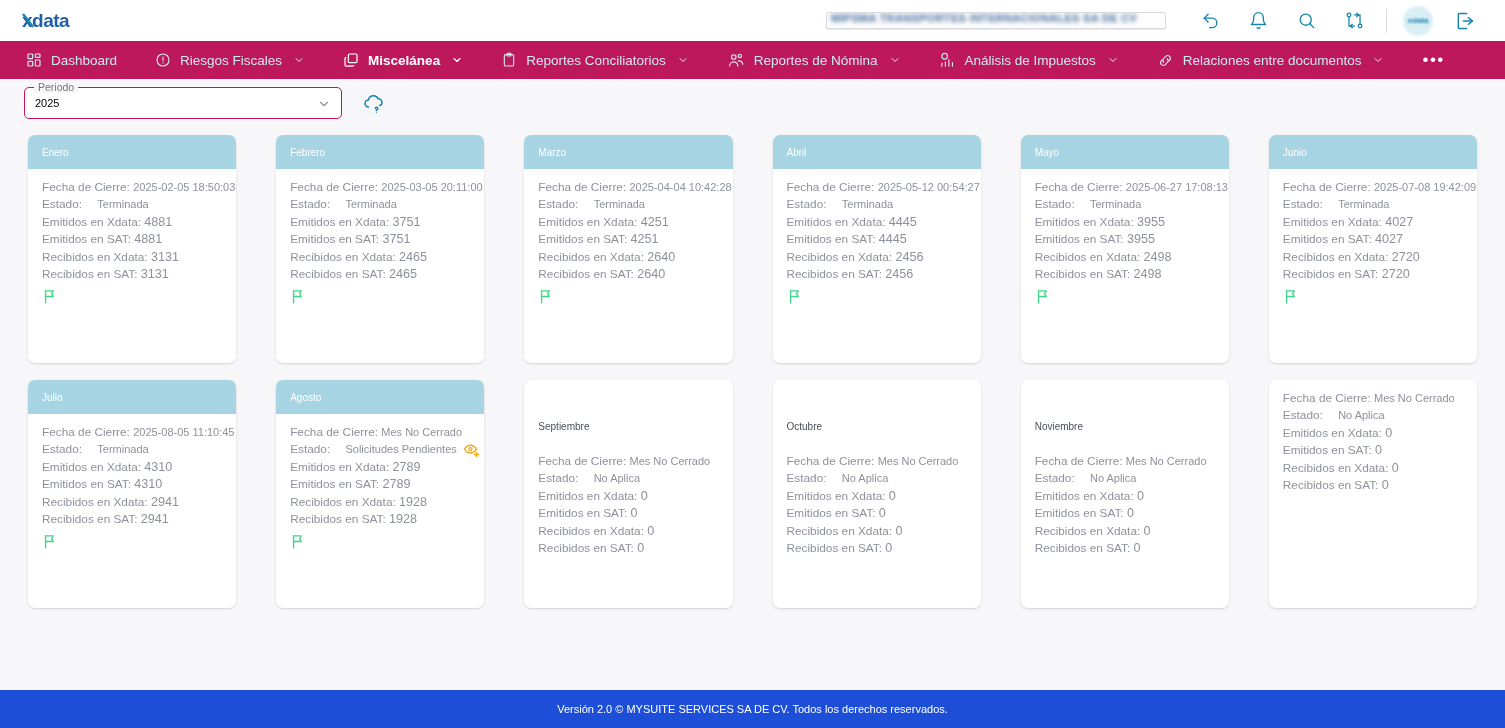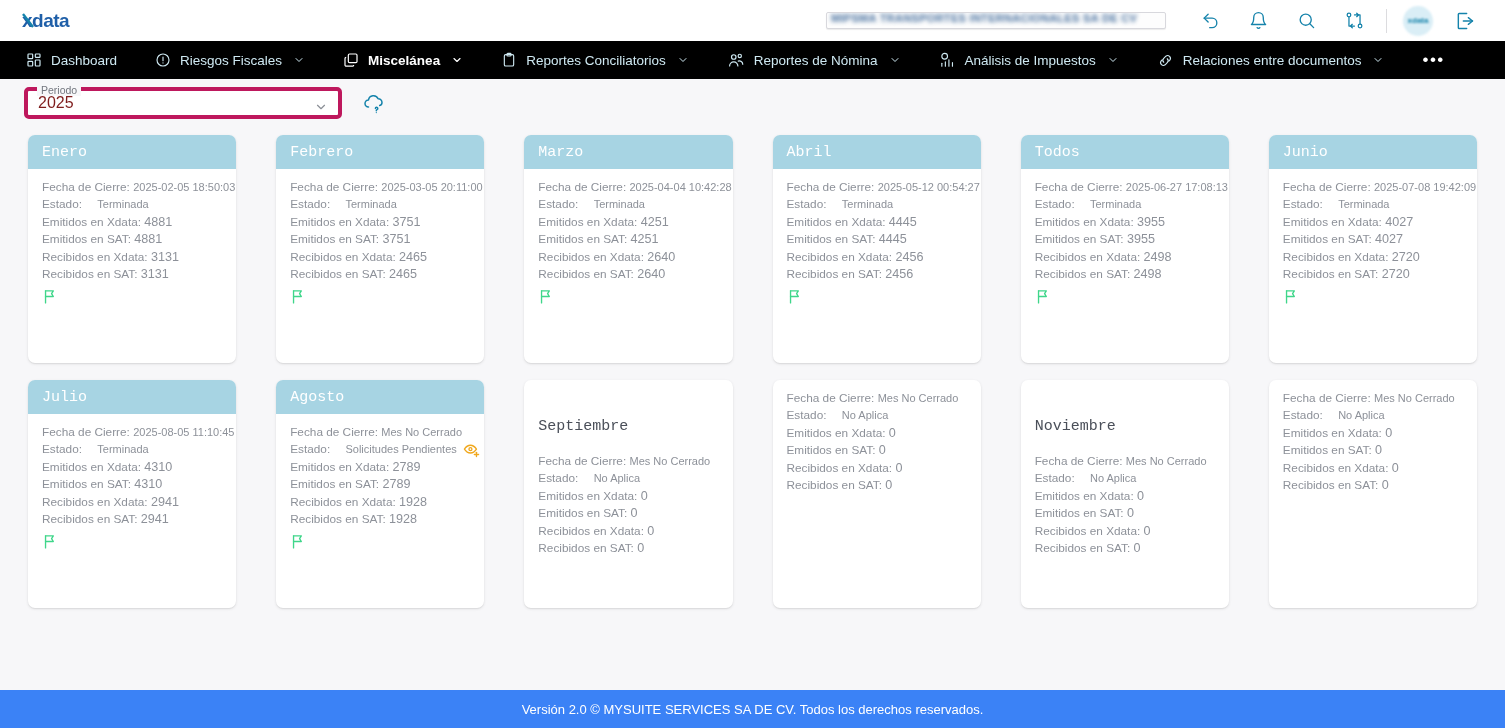--- a/index.html
+++ b/index.html
@@ -40,79 +40,79 @@
   .divider-v{ width:1px; height:24px; background:#dcdcdf; margin:0 8px; }
   .avatar{
     width:30px; height:30px; border-radius:50%; background:#daeef6;
     display:flex; align-items:center; justify-content:center;
     font-size:8px; color:#1583ab; font-weight:bold;
     filter:blur(1.1px); margin:0 8px;
   }
 
   
   .navbar{
-    height:38px; background:#000000; display:flex; align-items:center;
+    height:38px; background:#be185d; display:flex; align-items:center;
     padding-left:26px; flex:0 0 38px; color:#ffffff;
   }
   .navitem{
     display:flex; align-items:center; gap:9px; margin-right:38px;
     font-size:13.5px; color:#cfe9f2; cursor:pointer; white-space:nowrap;
   }
   .navitem.active{ color:#ffffff; font-weight:bold; }
   .navitem .nicon{ display:flex; align-items:center; }
   .navitem .caret{ margin-left:2px; display:flex; }
   .navmore{ color:#ffffff; font-size:17px; letter-spacing:1.5px; cursor:pointer;
     display:flex; align-items:center; height:100%; }
 
   
   .filterrow{ height:48px; display:flex; align-items:center; padding-left:24px; flex:0 0 48px; }
   .select-wrap{
     position:relative; width:318px; height:32px;
-    border:4px solid #be185d; border-radius:5px; background:#fff;
+    border:1px solid #be185d; border-radius:5px; background:#fff;
     display:flex; align-items:center; padding:0 10px; cursor:pointer;
   }
   .select-wrap .legend{
     position:absolute; top:-7px; left:9px; background:#f7f7f9;
     padding:0 4px; font-size:10.5px; color:#73777f; line-height:12px;
   }
-  .select-wrap .selval{ font-size:16px; color:#7f1d1d; }
+  .select-wrap .selval{ font-size:11px; color:#000000; }
   .select-wrap .selcaret{ position:absolute; right:10px; top:9px; color:#8b8f97; }
   .cloudq{ margin-left:20px; color:#1583ab; display:flex; align-items:center; cursor:pointer; }
 
   
   .grid{
     flex:1 1 auto; padding:8px 28px 0 28px;
     display:grid; grid-template-columns:repeat(6, 1fr);
     grid-template-rows:228px 228px; column-gap:40px; row-gap:17px;
     align-content:start;
   }
   .card{
     background:#ffffff; border-radius:7px; overflow:hidden;
     box-shadow:0 1px 3px rgba(0,0,0,.10), 0 1px 1px rgba(0,0,0,.05);
     display:flex; flex-direction:column; cursor:pointer;
   }
   .card-head{
     height:34px; display:flex; align-items:center; padding:0 14px;
-    font-size:15px; flex:0 0 34px;font-family:Liberation Mono, monospace;
+    font-size:10px; flex:0 0 34px;
   }
   .card-head.filled{ background:#a7d4e3; color:#ffffff; }
   .card-head.plain{ background:#ffffff; color:#4a4f59;margin-top:29px; }
   .card-body{ padding:10px 14px 0 14px; flex:1 1 auto; }
   .row{ font-size:11.8px; line-height:17.4px; color:#8d9199; white-space:nowrap; }
   .row.small-val .val{ font-size:11px; color:#8d9199; }
   .row .val{ font-size:12.6px; color:#8d9199; }
   .statusline{ display:flex; align-items:flex-start; gap:6px; }
   .flag{ margin-top:5px; color:#3fd68a; display:flex; }
   .eyeplus{ color:#f0a81e; display:flex; align-items:center; }
 
   
   .footer{
-    height:38px; background:#3b82f6; color:#ffffff;
+    height:38px; background:#1d4ed8; color:#ffffff;
     display:flex; align-items:center; justify-content:center;
-    font-size:13px; flex:0 0 38px;
+    font-size:11px; flex:0 0 38px;
   }
 </style>
 </head>
 <body>
 
 <div class="app">
 
   <div class="topbar">
     <div class="logo">
       <svg width="62" height="22" viewBox="0 0 62 22">
@@ -378,21 +378,21 @@
           <div class="flag">
             <svg width="17" height="17" viewBox="0 0 24 24" fill="none" stroke="currentColor" stroke-width="1.9" stroke-linecap="round" stroke-linejoin="round">
               <path d="M5 21V4"></path>
               <path d="M5 4h11l-2.5 4L16 12H5"></path>
             </svg>
           </div>
         </div>
       </div>
       <div class="card">
         <div class="card-head filled">
-          <span>Todos</span>
+          <span>Mayo</span>
         </div>
         <div class="card-body">
           <div class="row small-val"><span>Fecha de Cierre:</span>&nbsp;<span class="val">2025-06-27 17:08:13</span></div>
           <div class="row small-val statusline"><span>Estado:</span>&nbsp;<span class="val">Terminada</span></div>
           <div class="row"><span>Emitidos en Xdata:</span>&nbsp;<span class="val">3955</span></div>
           <div class="row"><span>Emitidos en SAT:</span>&nbsp;<span class="val">3955</span></div>
           <div class="row"><span>Recibidos en Xdata:</span>&nbsp;<span class="val">2498</span></div>
           <div class="row"><span>Recibidos en SAT:</span>&nbsp;<span class="val">2498</span></div>
           <div class="flag">
             <svg width="17" height="17" viewBox="0 0 24 24" fill="none" stroke="currentColor" stroke-width="1.9" stroke-linecap="round" stroke-linejoin="round">
@@ -473,20 +473,23 @@
         <div class="card-body">
           <div class="row small-val"><span>Fecha de Cierre:</span>&nbsp;<span class="val">Mes No Cerrado</span></div>
           <div class="row small-val statusline"><span>Estado:</span>&nbsp;<span class="val">No Aplica</span></div>
           <div class="row"><span>Emitidos en Xdata:</span>&nbsp;<span class="val">0</span></div>
           <div class="row"><span>Emitidos en SAT:</span>&nbsp;<span class="val">0</span></div>
           <div class="row"><span>Recibidos en Xdata:</span>&nbsp;<span class="val">0</span></div>
           <div class="row"><span>Recibidos en SAT:</span>&nbsp;<span class="val">0</span></div>
         </div>
       </div>
       <div class="card">
+        <div class="card-head plain">
+          <span>Octubre</span>
+        </div>
         <div class="card-body">
           <div class="row small-val"><span>Fecha de Cierre:</span>&nbsp;<span class="val">Mes No Cerrado</span></div>
           <div class="row small-val statusline"><span>Estado:</span>&nbsp;<span class="val">No Aplica</span></div>
           <div class="row"><span>Emitidos en Xdata:</span>&nbsp;<span class="val">0</span></div>
           <div class="row"><span>Emitidos en SAT:</span>&nbsp;<span class="val">0</span></div>
           <div class="row"><span>Recibidos en Xdata:</span>&nbsp;<span class="val">0</span></div>
           <div class="row"><span>Recibidos en SAT:</span>&nbsp;<span class="val">0</span></div>
         </div>
       </div>
       <div class="card">

